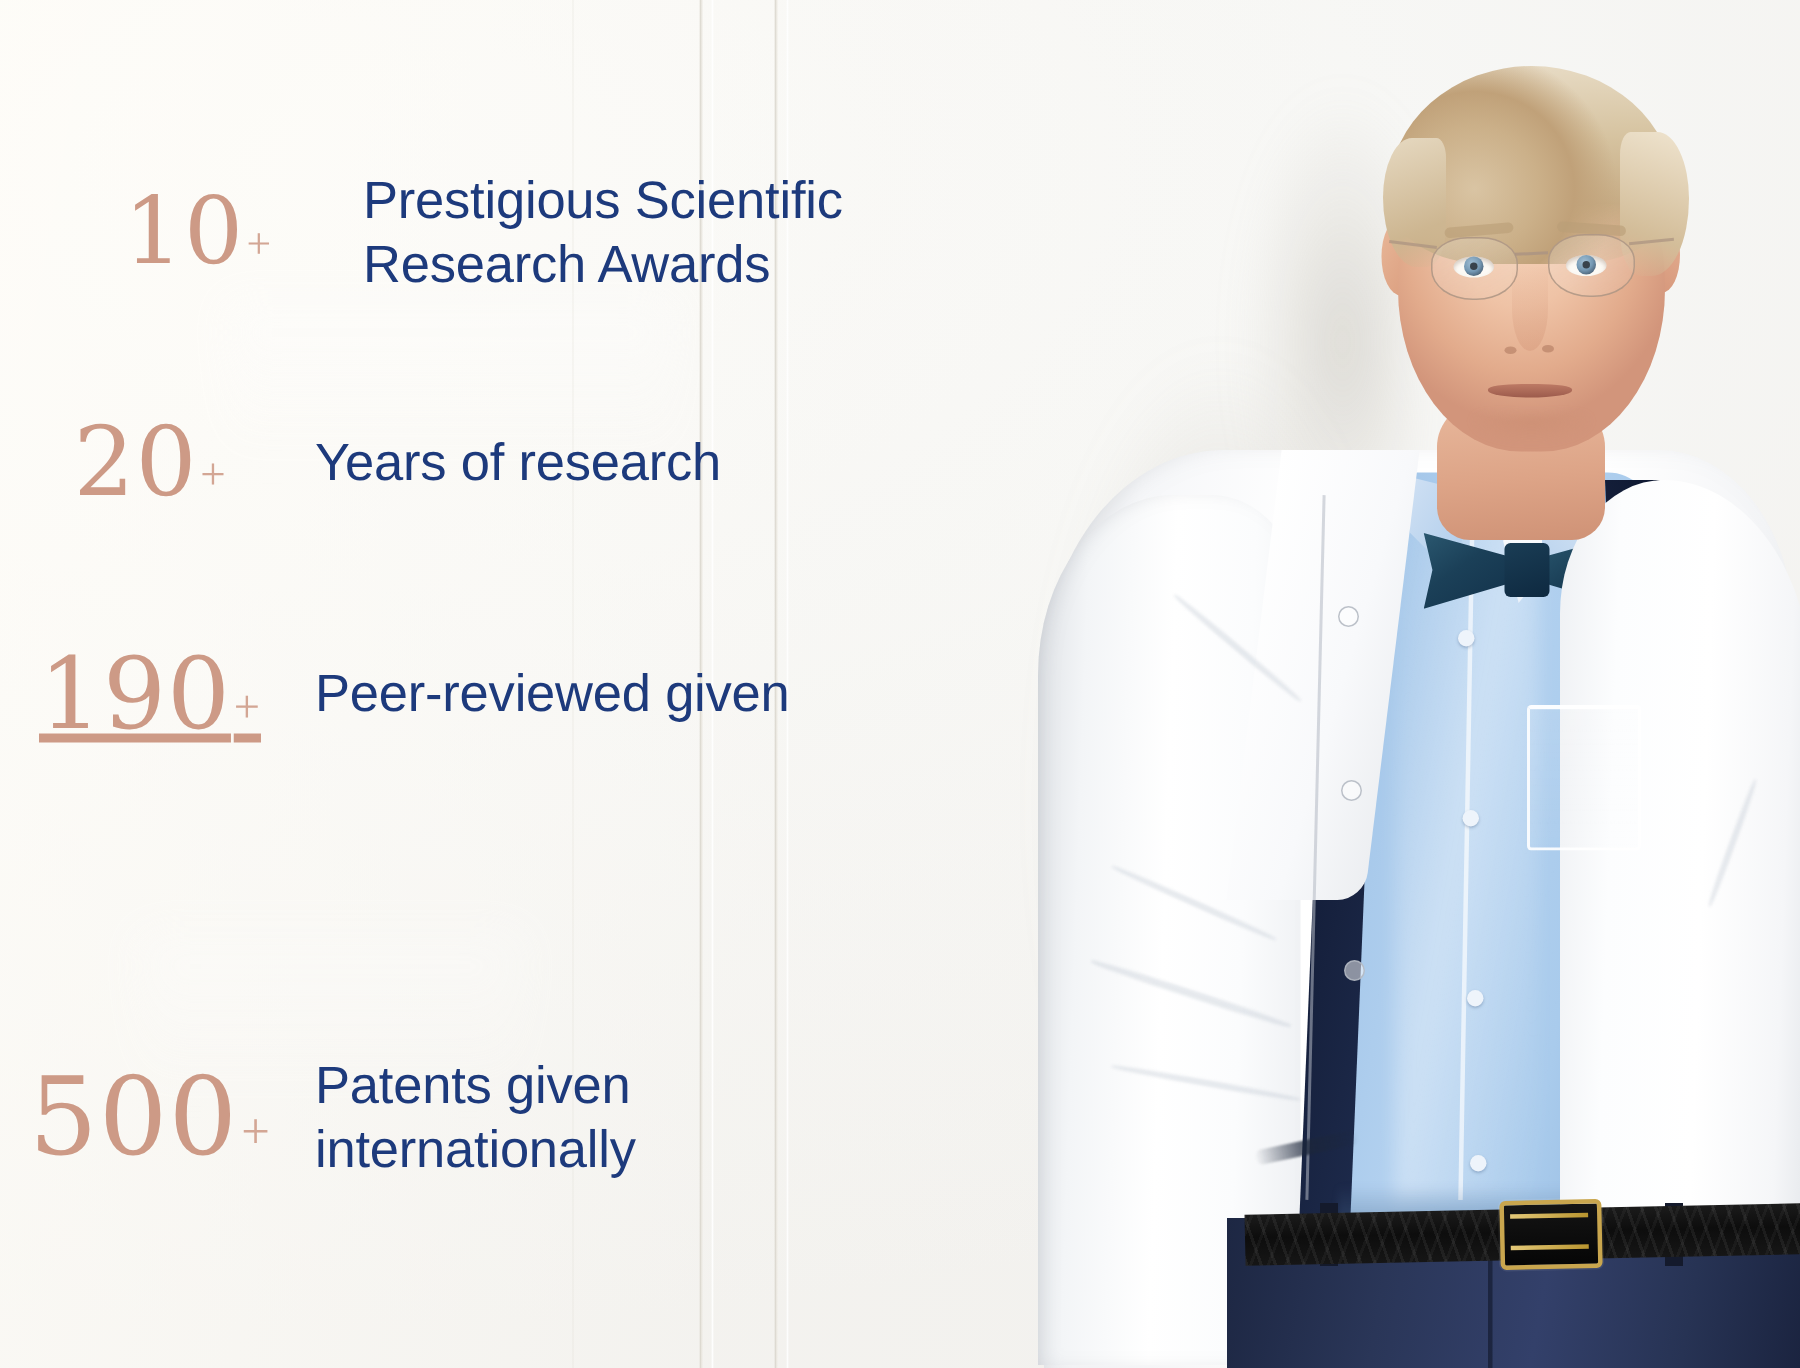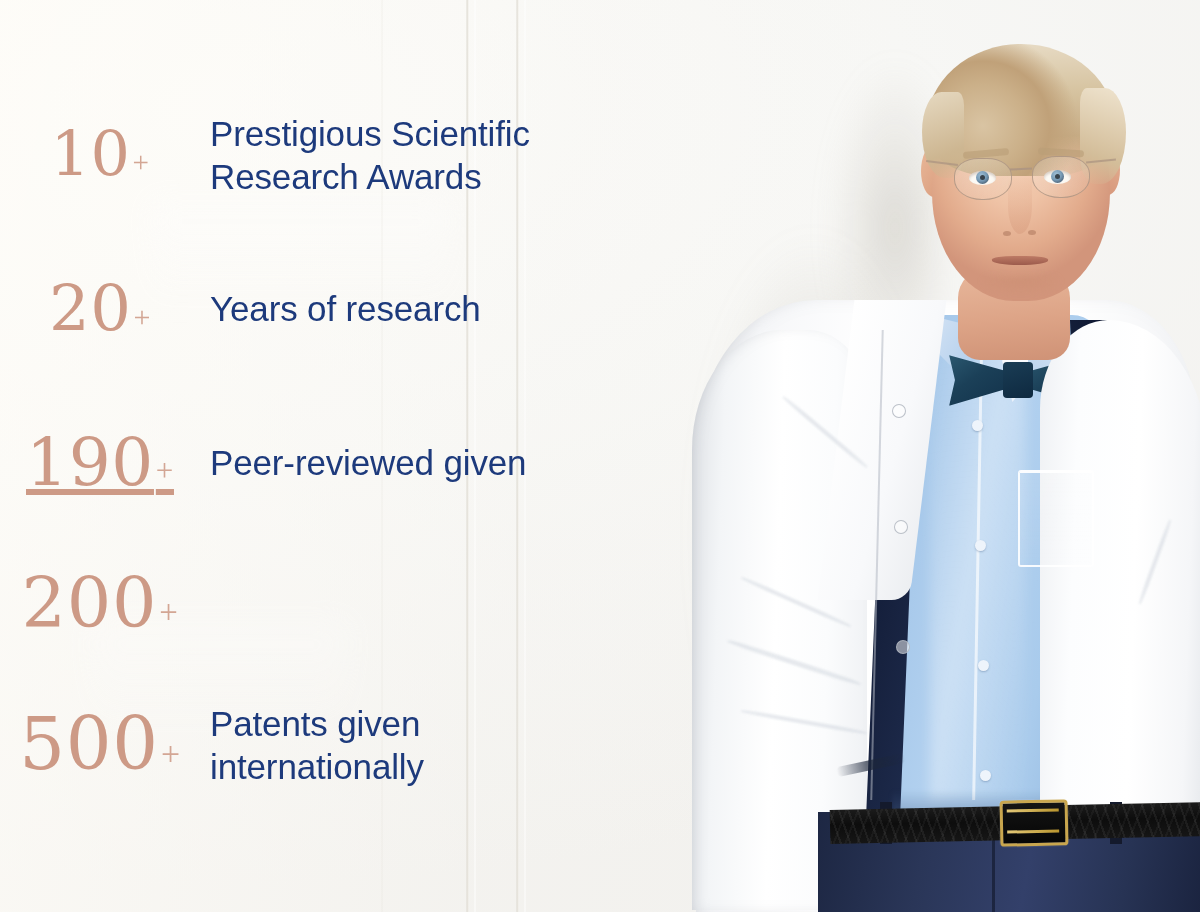--- a/index.html
+++ b/index.html
@@ -90,21 +90,21 @@
     font-family: "Liberation Sans", sans-serif;
     font-weight: 400;
     font-size: 35px;
     line-height: 1.24;
     letter-spacing: -0.004em;
     white-space: pre-line;
     padding-left: 10px;
   }
 
   
-  #row-0 { top: 110px;  left: 0; }
+  #row-0 { top: 110px;  left: 0; padding-left: 32px; }
   #row-1 { top: 277px;  left: 0; }
   #row-2 { top: 430px;  left: 0; }
   #row-3 { top: 568px;  left: 0; }
   #row-4 { top: 700px;  left: 0; }
 
   #row-0 .stat-num { font-size: 62px; }
   #row-1 .stat-num { font-size: 64px; }
   #row-2 .stat-num { font-size: 66px; text-decoration: underline; }
   #row-3 .stat-num { font-size: 70px; }
   #row-4 .stat-num { font-size: 72px; }
@@ -550,21 +550,20 @@
       <div class="stat-num"><span>20</span><span class="plus">+</span></div>
       <div class="stat-label">Years of research</div>
     </div>
 
     <div class="stat-row" id="row-2">
       <div class="stat-num"><span>190</span><span class="plus">+</span></div>
       <div class="stat-label">Peer-reviewed given</div>
     </div>
 
     <div class="stat-row" id="row-3">
-      <div class="stat-num"><span>200</span><span class="plus">+</span></div>
     </div>
 
     <div class="stat-row" id="row-4">
       <div class="stat-num"><span>500</span><span class="plus">+</span></div>
       <div class="stat-label">Patents given
 internationally</div>
     </div>
 
   </div>
 

